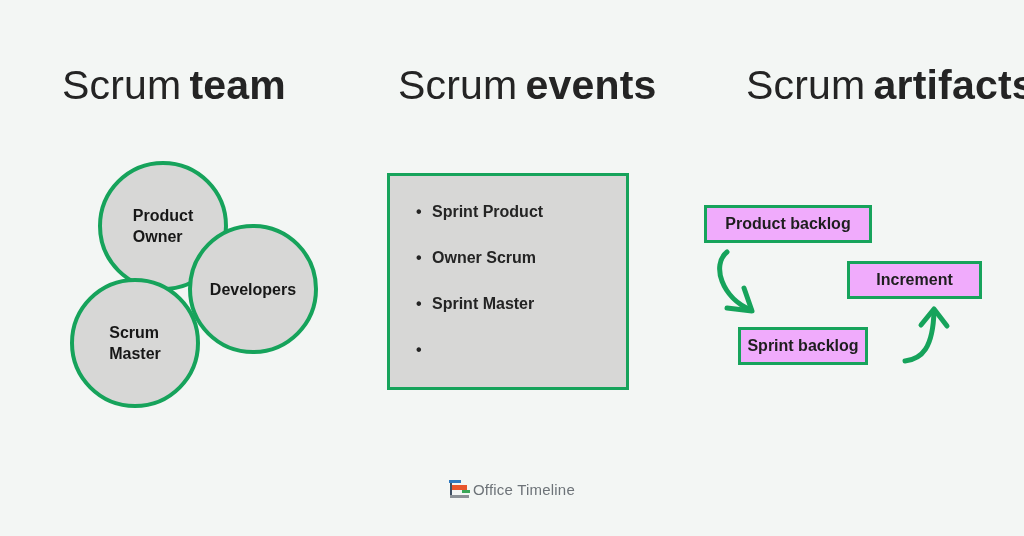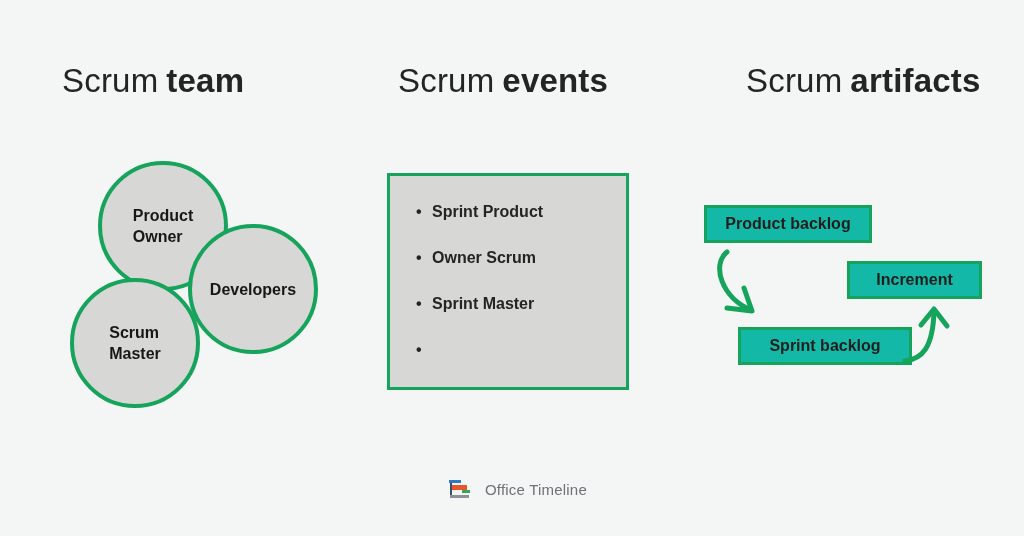--- a/index.html
+++ b/index.html
@@ -7,21 +7,21 @@
   body {
     position: relative;
     background: #f3f6f4;
     font-family: "Liberation Sans", sans-serif;
     color: #1f1f1f;
     overflow: hidden;
   }
   .heading {
     position: absolute;
     top: 62px;
-    font-size: 33px;
+    font-size: 41px;
     font-weight: 400;
     color: #242424;
     letter-spacing: 0.2px;
     white-space: nowrap;
   }
   .heading .bold { font-weight: 700; margin-left: 8px; }
   #heading-team      { left: 62px; }
   #heading-events    { left: 398px; }
   #heading-artifacts { left: 700px; margin-left: 46px; }
 
@@ -58,42 +58,42 @@
     height: 46px;
     display: flex; align-items: center;
     font-weight: 700; font-size: 16px; color: #242424;
     white-space: nowrap;
   }
   .event-row .bullet { width: 10px; margin-right: 6px; font-size: 16px; }
 
   
   .artifact-box {
     position: absolute;
-    background: #14b8a6;
+    background: #f0abfc;
     border: 3px solid #16a35b;
     display: flex; align-items: center; justify-content: center;
     font-weight: 700; font-size: 16px; color: #1e1e1e;
     white-space: nowrap;
   }
   #box-product-backlog { left: 704px; top: 205px; width: 168px; height: 38px; }
   #box-increment       { left: 847px; top: 261px; width: 135px; height: 38px; }
-  #box-sprint-backlog  { left: 738px; top: 327px; width: 174px; height: 38px; }
+  #box-sprint-backlog  { left: 738px; top: 327px; width: 130px; height: 38px; }
 
   .arrow-svg { position: absolute; overflow: visible; }
   #arrow-down-svg { left: 700px; top: 245px; }
   #arrow-up-svg   { left: 895px; top: 300px; }
   .arrow-path {
     fill: none; stroke: #16a35b; stroke-width: 5;
     stroke-linecap: round; stroke-linejoin: round;
   }
 
   
   .footer-brand {
     position: absolute; left: 447px; top: 479px;
-    display: flex; align-items: center; gap: 15px;
+    display: flex; align-items: center; gap: 3px;
   }
   .logo-icon { position: relative; width: 23px; height: 20px; }
   .logo-icon div { position: absolute; }
   .g-vline  { left: 2.5px; top: 1.5px; width: 2.5px; height: 15px; background: #3e4f63; }
   .g-blue   { left: 1.5px; top: 0.5px; width: 12px;  height: 3.5px; background: #2e79c0; }
   .g-orange { left: 4.5px; top: 6px;   width: 15px;  height: 4.5px; background: #e8552d; }
   .g-green  { left: 14.5px;top: 10.5px;width: 8px;   height: 3.5px; background: #3aa757; }
   .g-gray   { left: 2.5px; top: 15.5px;width: 19.5px;height: 3.5px; background: #8b9196; }
   .brand-text { font-size: 15px; color: #6d7378; letter-spacing: 0.2px; white-space: nowrap; }
 </style>

